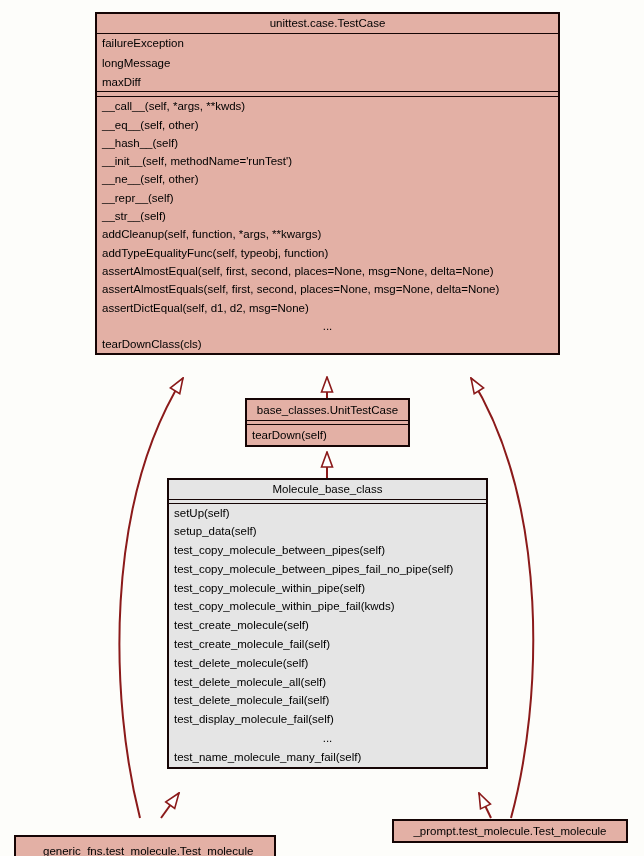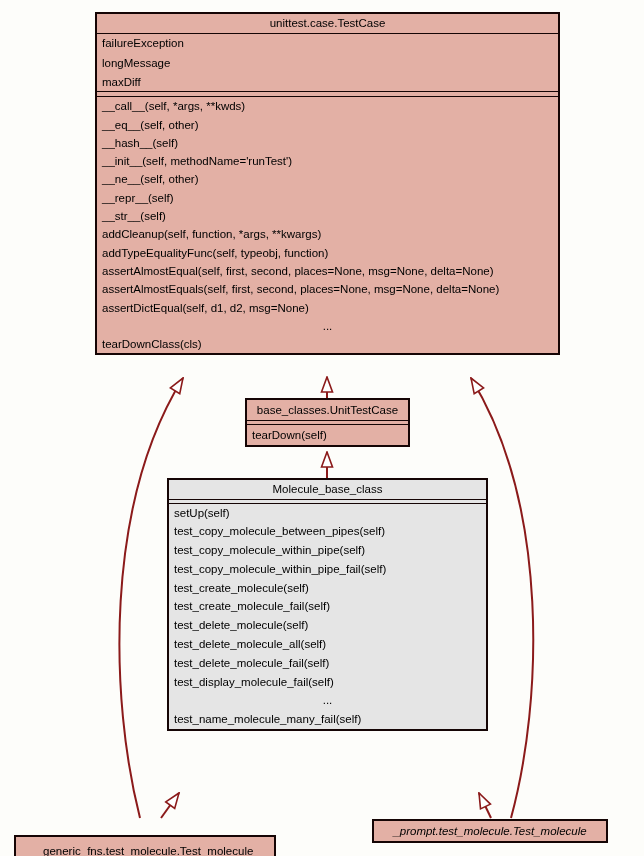--- a/index.html
+++ b/index.html
@@ -47,21 +47,21 @@
   .uml-single {
     position: absolute;
     border: 2px solid #150505;
     box-sizing: border-box;
     background: #e3b0a5;
     display: flex; align-items: center; justify-content: center;
     font-size: 11.5px;
     white-space: nowrap;
   }
   #box-generic { left: 14px; top: 835px; width: 262px; height: 32px; align-items: center; }
-  #box-prompt  { left: 372px; top: 819px; width: 236px; height: 24px; font-style: italic; }
+  #box-prompt  { left: 392px; top: 819px; width: 236px; height: 24px; }
   .row.ellipsis { text-align: center; padding-left: 0; }
   #edges {
     position: absolute; left: 0; top: 0;
     width: 644px; height: 856px;
     pointer-events: none;
   }
   #edges path.edge { fill: none; stroke: var(--edge, #8b1a1a); stroke-width: 2; }
   #edges .edge-head { fill: #ffffff; stroke: var(--edge, #8b1a1a); }
 </style>
 </head>
@@ -113,23 +113,25 @@
   <div class="rows method-rows">
       <div class="row">tearDown(self)</div>
     </div>
 </div>
 
 <div class="uml-class" id="box-molecule">
   <div class="uml-header">Molecule_base_class</div>
   <div class="uml-sep"></div>
   <div class="rows method-rows">
       <div class="row">setUp(self)</div>
+      <div class="row">setup_data(self)</div>
       <div class="row">test_copy_molecule_between_pipes(self)</div>
+      <div class="row">test_copy_molecule_between_pipes_fail_no_pipe(self)</div>
       <div class="row">test_copy_molecule_within_pipe(self)</div>
-      <div class="row">test_copy_molecule_within_pipe_fail(self)</div>
+      <div class="row">test_copy_molecule_within_pipe_fail(kwds)</div>
       <div class="row">test_create_molecule(self)</div>
       <div class="row">test_create_molecule_fail(self)</div>
       <div class="row">test_delete_molecule(self)</div>
       <div class="row">test_delete_molecule_all(self)</div>
       <div class="row">test_delete_molecule_fail(self)</div>
       <div class="row">test_display_molecule_fail(self)</div>
       <div class="row ellipsis">...</div>
       <div class="row">test_name_molecule_many_fail(self)</div>
     </div>
 </div>

